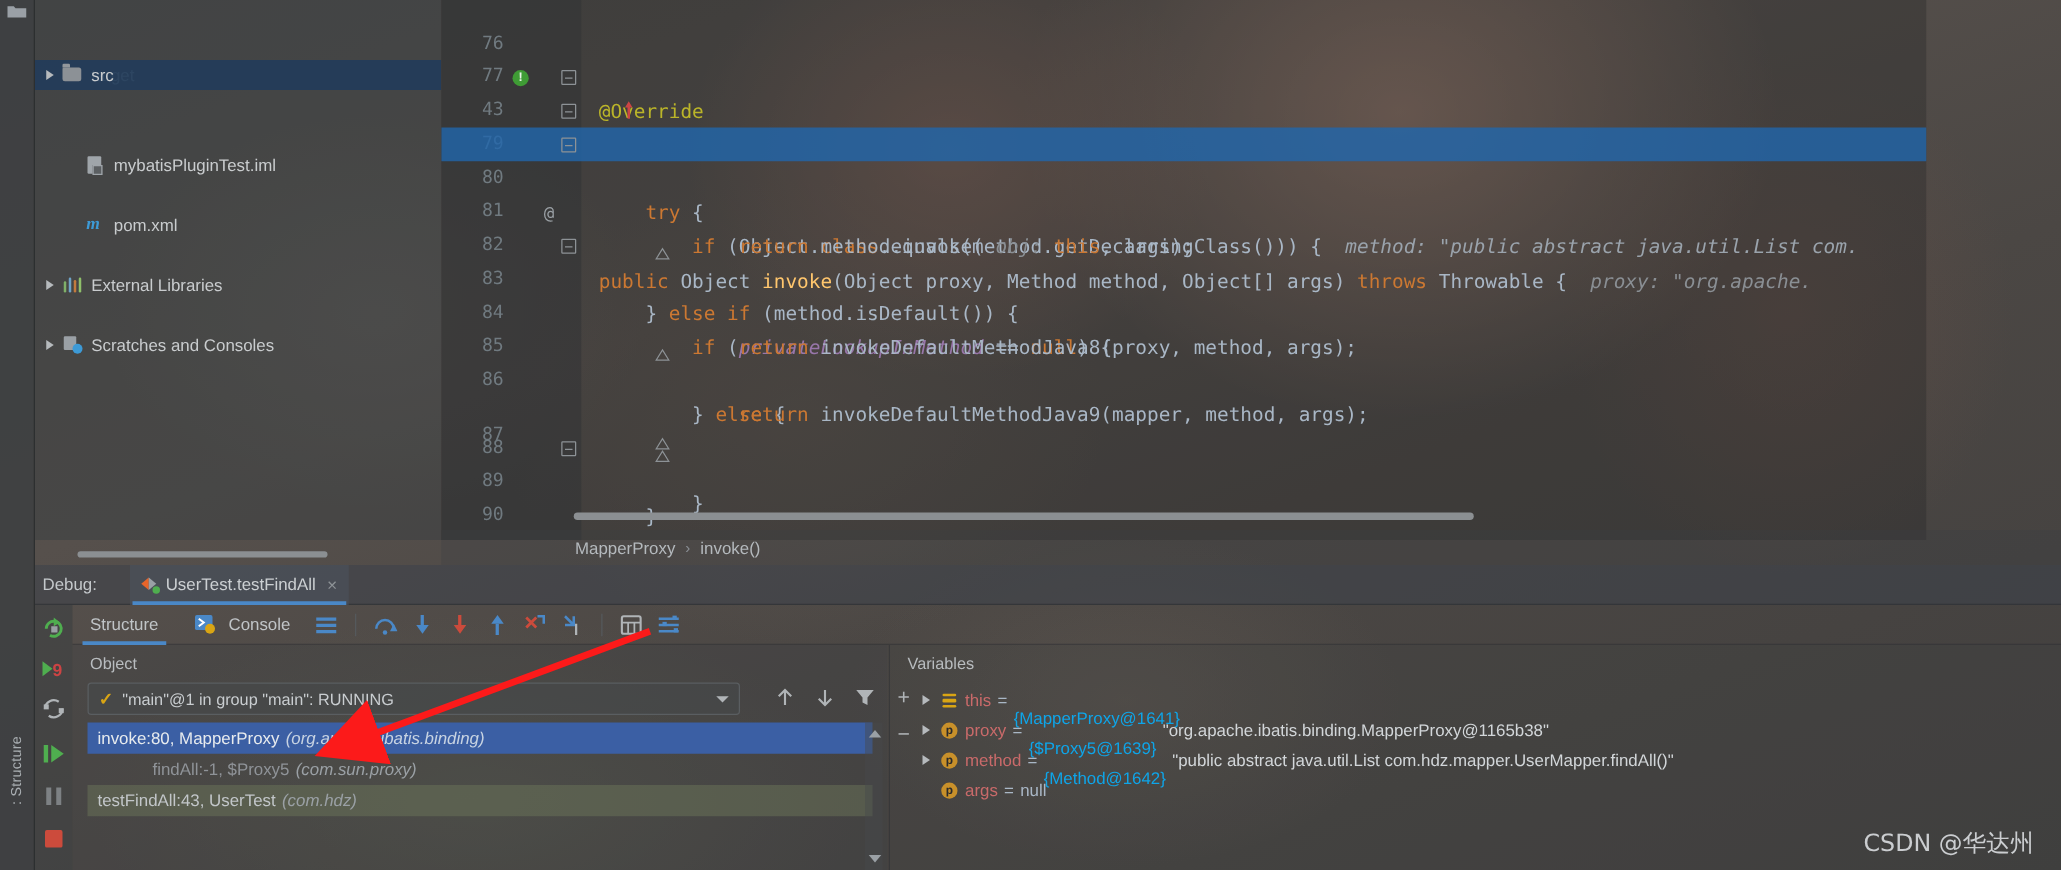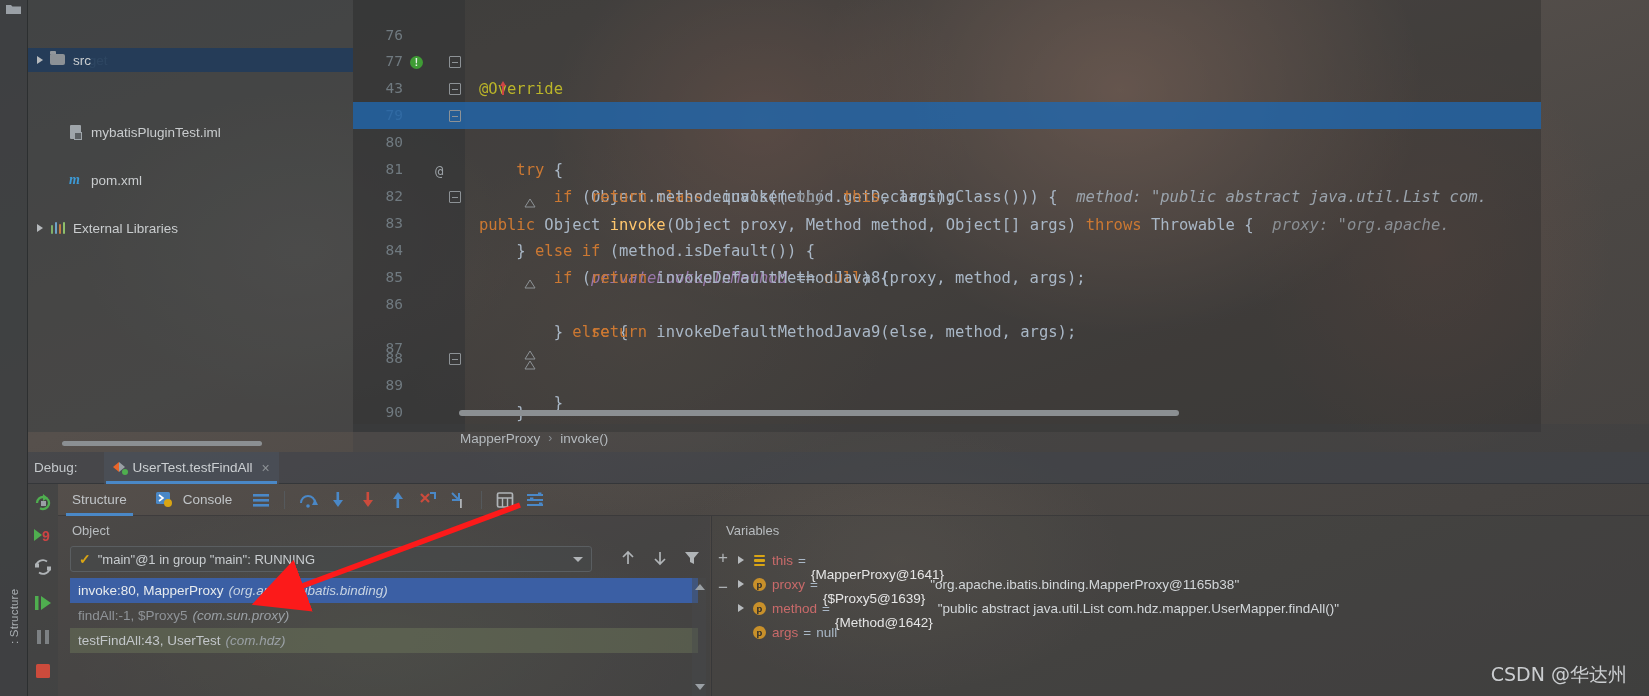--- a/index.html
+++ b/index.html
@@ -213,21 +213,21 @@
   }
   .chk{ color:#d9a514; font-size:14px; font-weight:700; }
   .sel-caret{ position:absolute; right:8px; top:10px; border-left:5px solid transparent; border-right:5px solid transparent; border-top:5px solid #b0b4b7; }
   .frame-ctl{ position:absolute; top:32px; width:20px; height:20px; }
   .frames-list{ position:absolute; left:12px; top:62px; width:628px; }
   .frame-row{
     height:25px; display:flex; align-items:center; gap:5px; padding-left:8px;
     font-size:13.5px; color:#c2c6c9; white-space:nowrap;
   }
   .frame-row.sel{ background:#3b5fa4; color:#e7ebee; }
-  .frame-row.dim{ color:#8f9398; }
+  .frame-row.dim{ color:#8f9398;margin-left:44px; }
   .frame-row.greenish{ background:rgba(110,122,92,.45); }
   .frame-pkg{ font-style:italic; color:#9aa0a5; }
   .frame-row.sel .frame-pkg{ color:#c7d3e2; }
   .frames-vscroll{
     position:absolute; right:4px; top:62px; width:14px; height:118px;
     background:rgba(70,73,75,.45);
   }
   .vs-arrow{ position:absolute; left:3px; width:0; height:0; }
 
   .vars-panel{
@@ -247,21 +247,21 @@
   .vi{ width:15px; height:15px; flex:0 0 15px; position:relative; }
   .vi-this{ }
   .vi-this i{ position:absolute; left:2px; width:11px; height:2.5px; background:#d9a514; border-radius:1px; }
   .vi-p{
     position:absolute; left:1px; top:1px; width:13px; height:13px; border-radius:50%;
     background:#c8902a; color:#2b2b2b; font:700 9.5px "Liberation Sans",sans-serif;
     display:flex; align-items:center; justify-content:center;
   }
   .vname{ color:#c96a6a; }
   .veq{ color:#a9b7c6; }
-  .vref{ color:#e5e5e5;margin-top:28px; }
+  .vref{ color:#0ea5e9;margin-top:28px; }
   .vstr{ color:#d2d6d9; }
   .vnull{ color:#a9b7c6; }
 
   
   .annot-arrow{ position:absolute; left:0; top:0; width:1649px; height:696px; pointer-events:none; }
 
   .watermark{
     position:absolute; right:22px; bottom:8px;
     font-size:19px; color:#d7dadd; opacity:.92;
     font-family:"DejaVu Sans", sans-serif;
@@ -322,20 +322,30 @@
         <span class="lib-ico">
           <i style="background:#7fb069;height:9px;align-self:flex-end"></i>
           <i style="background:#6fa3c7;height:12px"></i>
           <i style="background:#c27b3e;height:10px;align-self:flex-end"></i>
           <i style="background:#8fbf6a;height:12px"></i>
         </span>
       </span>
       <span class="tree-lbl">External Libraries</span>
     </div>
 
+    <div class="tree-row" style="top:144px; padding-left:0">
+      <span class="arrow has" style="margin-left:6px"></span>
+      <span class="tico">
+        <span class="sc-ico">
+            <span class="pg"></span>
+            <span class="cl"></span>
+          </span>
+      </span>
+      <span class="tree-lbl">Scratches and Consoles</span>
+    </div>
 
   </div>
   <div style="position:absolute;left:62px;top:441px;width:200px;height:5px;background:#8b8f92;border-radius:3px;z-index:3"></div>
 
   <div class="editor">
     <div class="gutter"></div>
 
     <div class="code-line" style="top:-5px">
       <span class="lnum">76</span>
     </div>
@@ -401,21 +411,21 @@
       <span class="fold tri">
         <svg width="12" height="12" viewBox="0 0 12 12">
             <path d="M1 10 L6 2 L11 10 Z" fill="none" stroke="#8d9296"></path>
           </svg>
       </span>
       <span class="code-txt">        <span class="pln">} </span><span class="kw">else</span> <span class="pln">{</span></span>
     </div>
 
     <div class="code-line" style="top:264px">
       <span class="lnum">86</span>
-      <span class="code-txt">            <span class="kw">return</span> <span class="pln">invokeDefaultMethodJava9(else, method, args);</span></span>
+      <span class="code-txt">            <span class="kw">return</span> <span class="pln">invokeDefaultMethodJava9(mapper, method, args);</span></span>
     </div>
 
     <div class="code-line" style="top:308px">
       <span class="lnum">87</span>
       <span class="fold tri">
         <svg width="12" height="12" viewBox="0 0 12 12">
             <path d="M1 10 L6 2 L11 10 Z" fill="none" stroke="#8d9296"></path>
           </svg>
       </span>
       <span class="code-txt">        <span class="pln">}</span></span>

